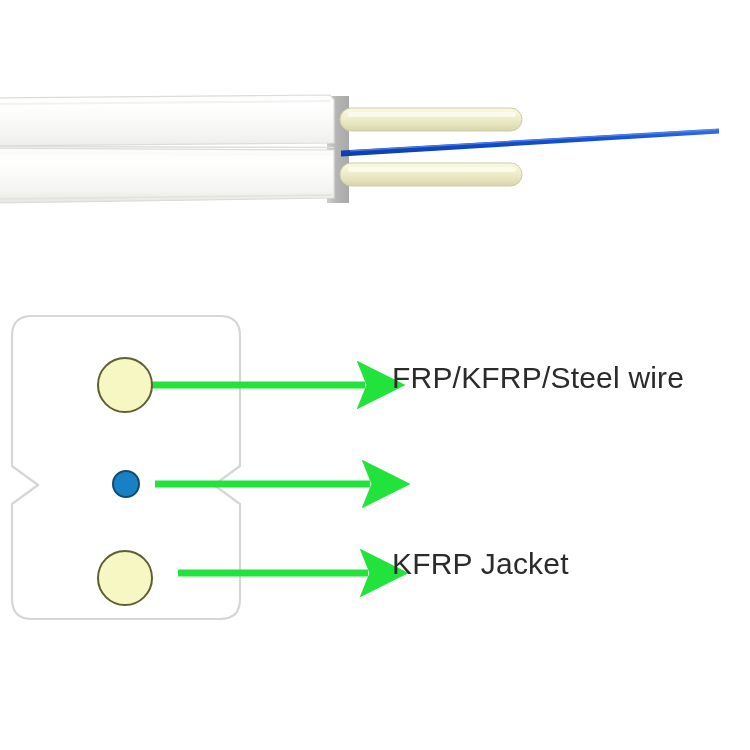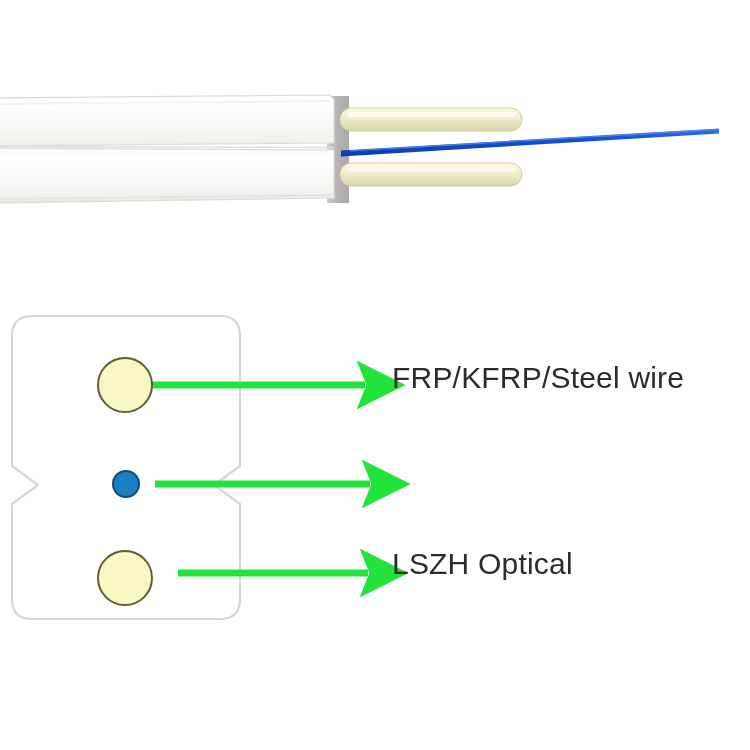--- a/index.html
+++ b/index.html
@@ -156,15 +156,15 @@
 
       <circle cx="126" cy="199" r="13" fill="#1881c4" stroke="#134a72" stroke-width="2"></circle>
 
       <circle cx="125" cy="293" r="27" fill="#f7f7c4" stroke="#5f5f33" stroke-width="2"></circle>
     </svg>
   </div>
 
   <div class="label-text" id="label-frp">FRP/KFRP/Steel wire</div>
 
 
-  <div class="label-text" id="label-lszh">LSZH Optical</div>
+  <div class="label-text" id="label-lszh">KFRP Jacket</div>
 
 </div>
 
 </body></html>

